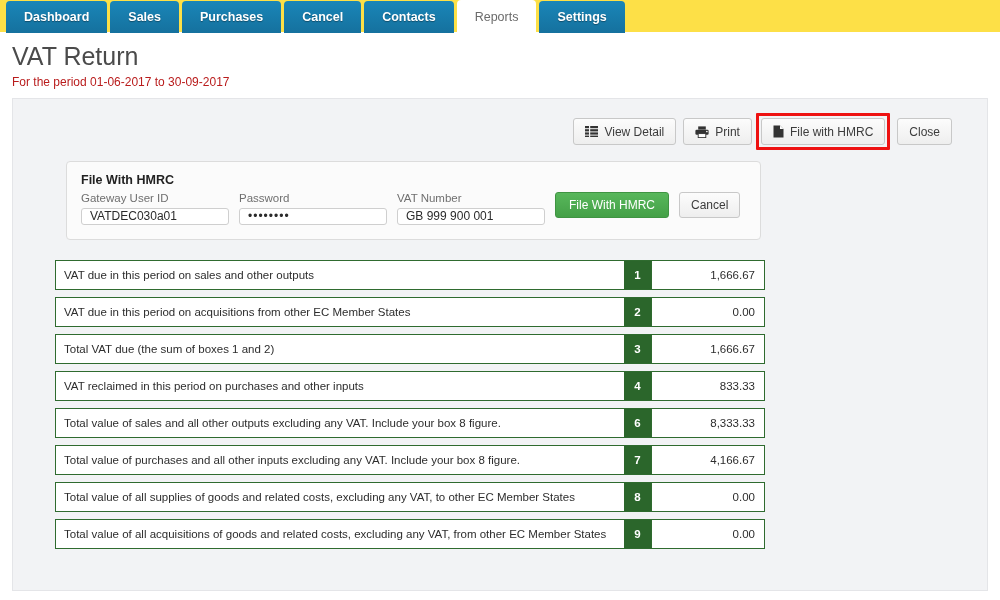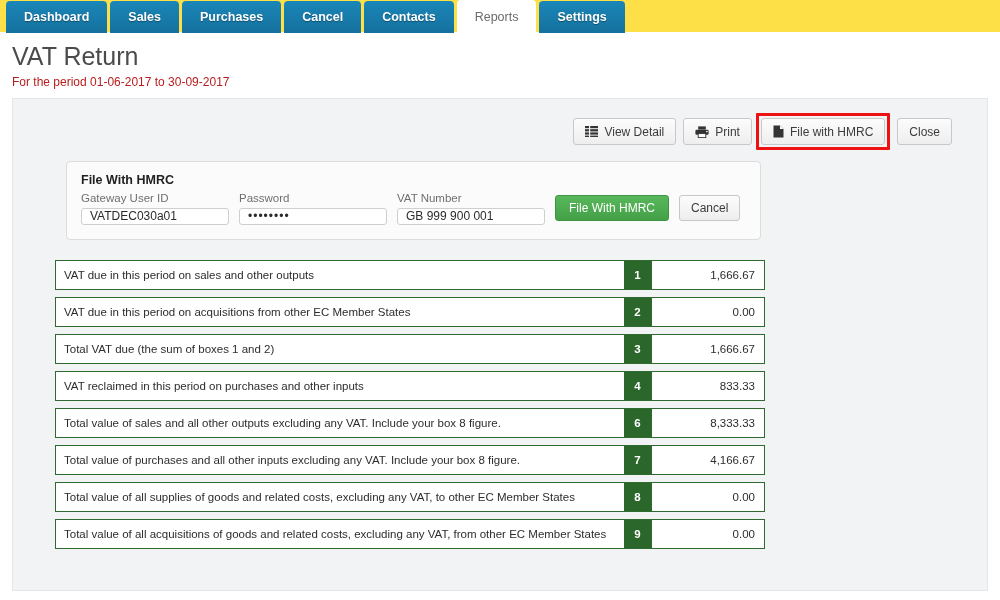--- a/index.html
+++ b/index.html
@@ -135,21 +135,21 @@
     padding: 11px 14px 14px 14px;
   }
   .form-card-title {
     font-size: 12.5px;
     font-weight: bold;
     color: #222;
     margin-bottom: 5px;
   }
   .form-row {
     display: flex;
-    align-items: center;
+    align-items: flex-start;
     gap: 10px;
   }
   .field { display: flex; flex-direction: column; }
   .field-label {
     font-size: 11.5px;
     color: #6f6f6f;
     margin-bottom: 4px;
   }
   .field input {
     height: 17px;

